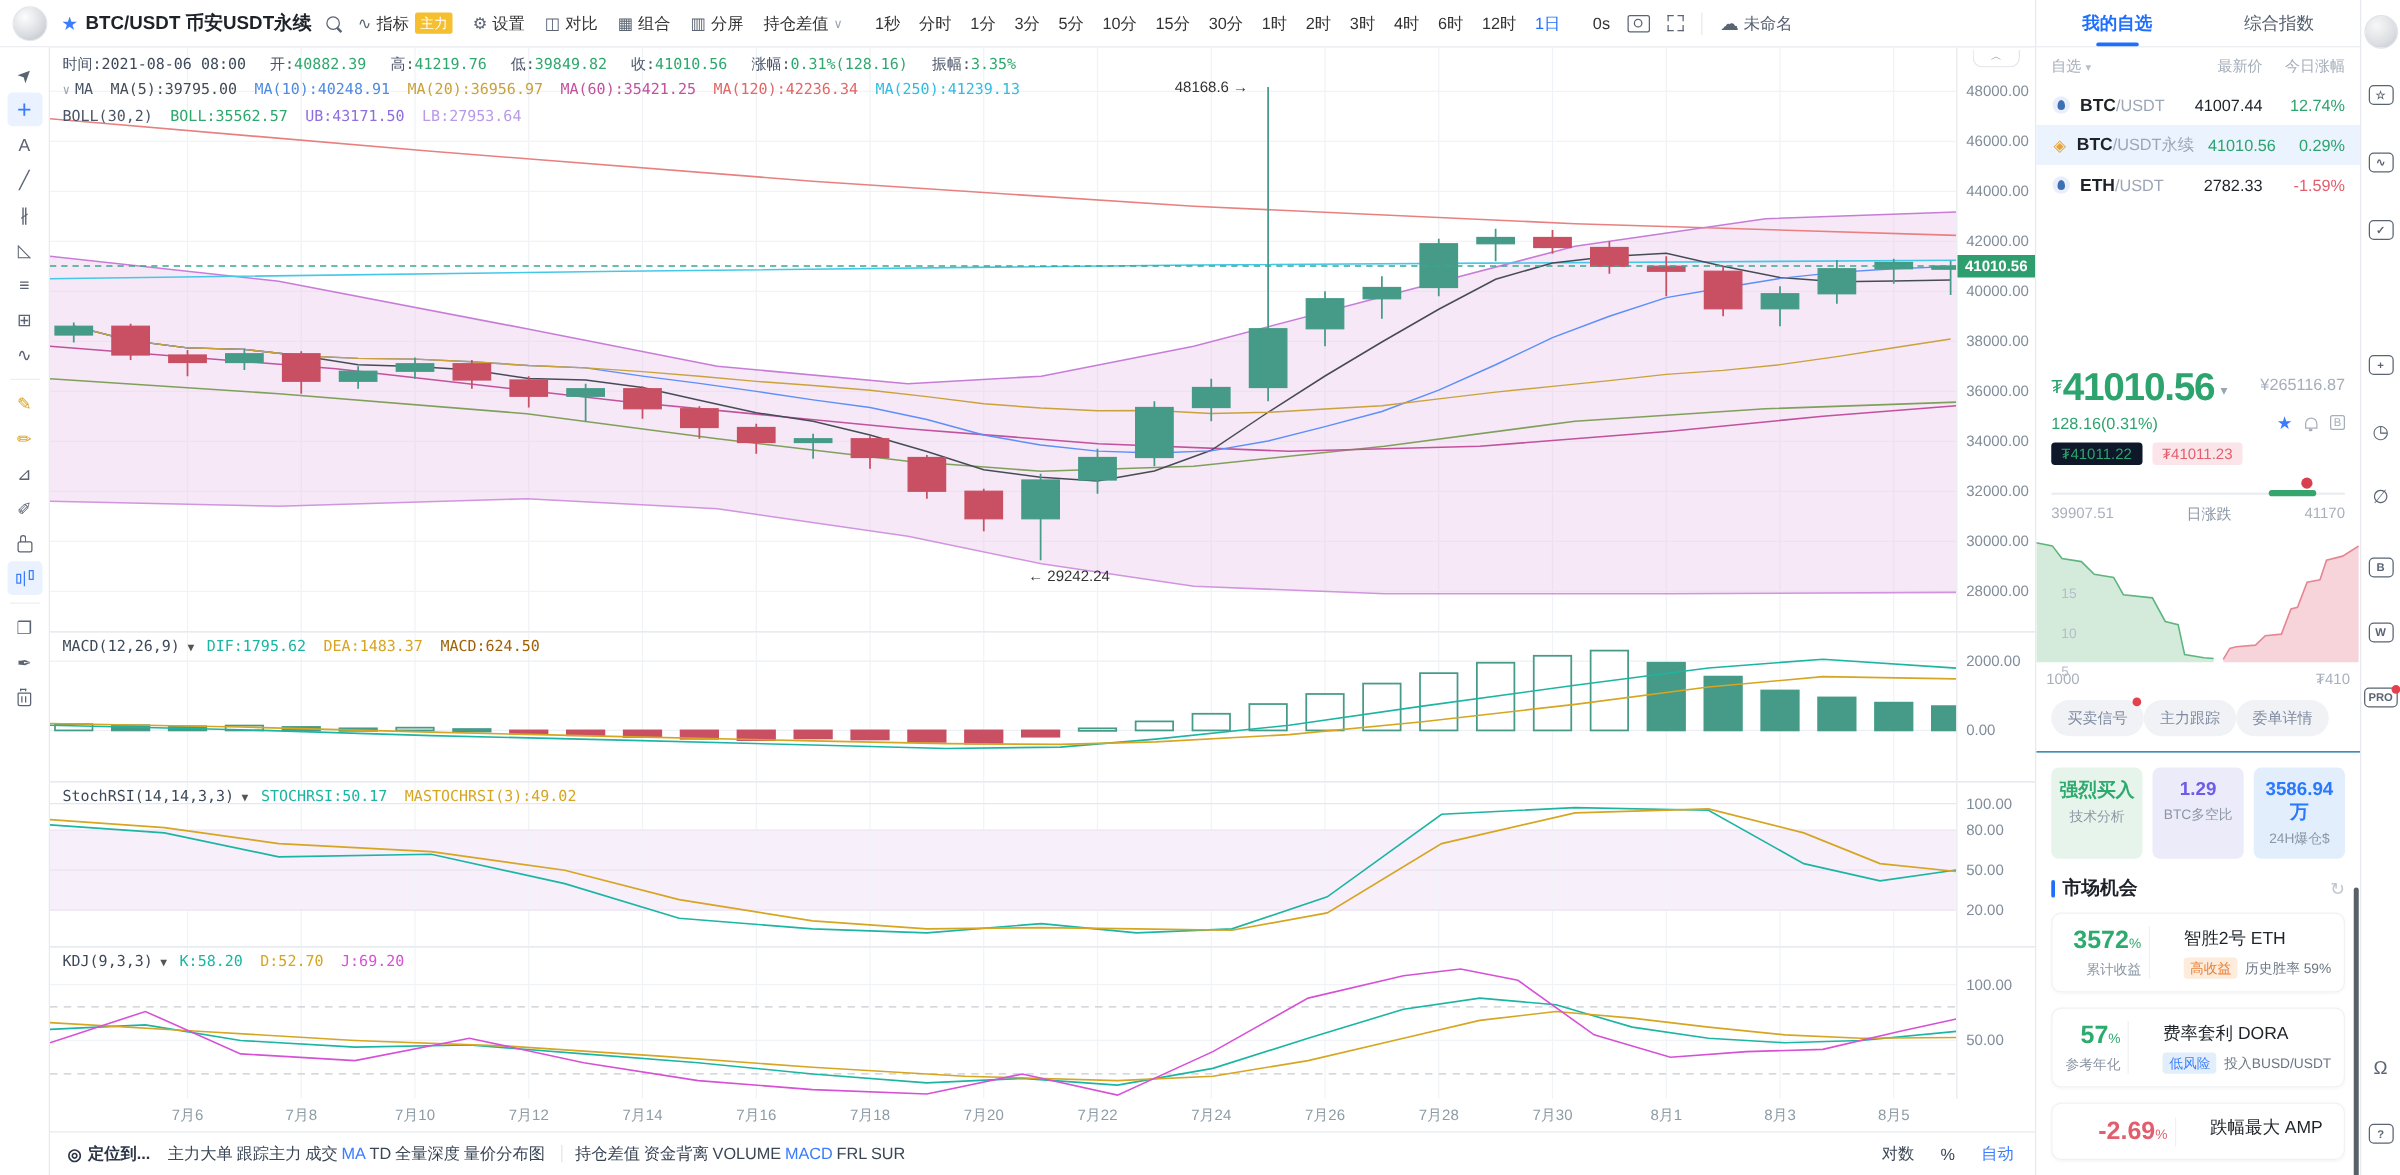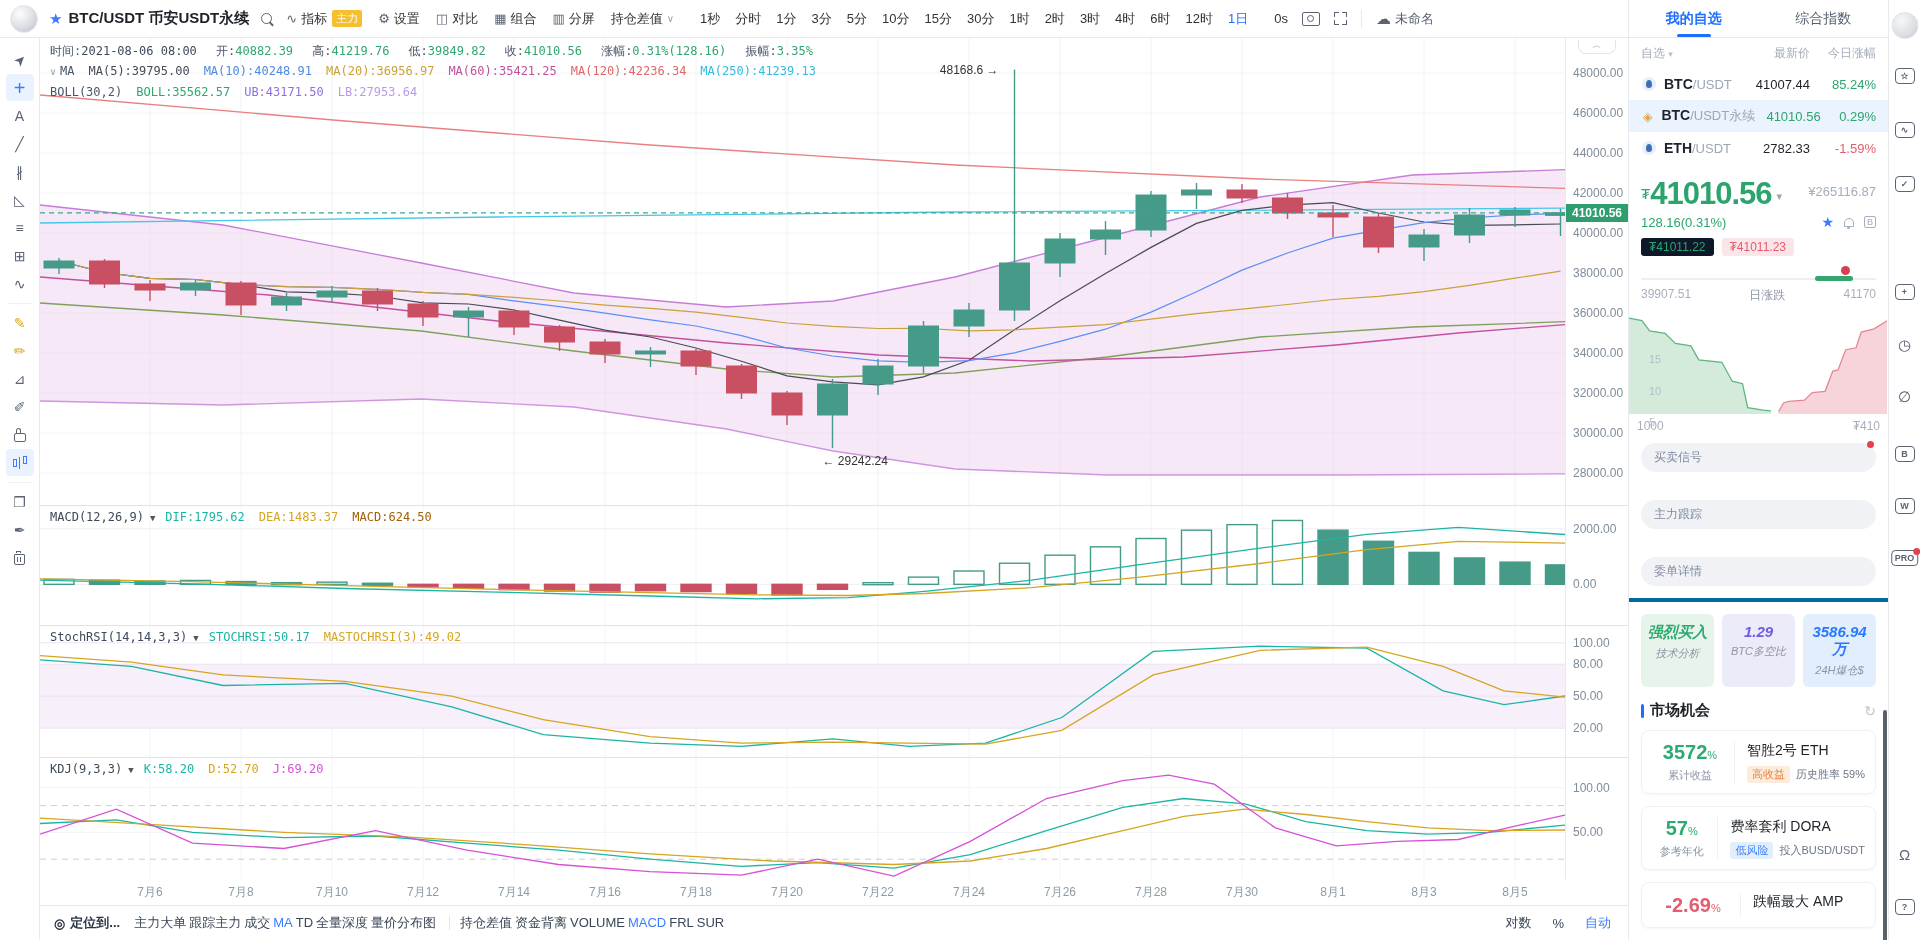--- a/index.html
+++ b/index.html
@@ -118,34 +118,34 @@
   .range-track{position:relative;height:14px;margin-top:10px;}
   .range-track .line{position:absolute;left:0;right:0;top:8px;height:2px;background:#ECEEF2;border-radius:2px;}
   .range-track .thumb{position:absolute;left:74%;top:6px;width:38px;height:5px;border-radius:3px;background:#35A56E;}
   .range-track .dot{position:absolute;left:85%;top:-4px;width:9px;height:9px;border-radius:50%;background:#D8404F;}
   .range-labels{display:flex;font-size:12px;color:#A8B0BC;margin-top:3px;}
   .range-labels .mid{flex:1;text-align:center;color:#8C96A5;}
   #depth-block{position:relative;margin:6px 0 0 0;padding:0 0 0 0;}
   .depth-tick{position:absolute;left:20px;font-size:11px;color:#B5BDC8;margin-top:40px;}
   .depth-x{display:flex;font-size:12px;color:#A8B0BC;padding:0 8px;margin-top:1px;}
   .depth-x .r{margin-left:auto;}
-  #btn-row{display:flex;gap:28px;padding:10px 12px 12px 12px;border-bottom:4px solid #0369a1;flex-direction:column;}
+  #btn-row{display:flex;gap:0;padding:10px 12px 12px 12px;border-bottom:1px solid #0369a1;}
   .pill{position:relative;background:#F1F2F6;border-radius:15px;padding:6px 13px;font-size:12px;color:#7E8AA0;white-space:nowrap;}
   .pill .rdot{position:absolute;right:2px;top:-2px;width:7px;height:7px;border-radius:50%;background:#E4414E;}
-  #stat-cards{display:flex;gap:8px;padding:12px;font-style:italic;}
+  #stat-cards{display:flex;gap:8px;padding:12px;}
   .stat-card{flex:1;border-radius:6px;padding:9px 4px;text-align:center;}
   .stat-card .v{font-size:15px;font-weight:bold;}
   .stat-card .s{font-size:11px;color:#8C96A5;margin-top:4px;}
   #market{padding:2px 12px 0 12px;position:relative;flex:1;}
   .mk-head{display:flex;align-items:center;margin-bottom:10px;}
   .mk-bar{width:3px;height:14px;background:#1E6FFF;border-radius:2px;margin-right:6px;}
   .mk-title{font-size:15px;font-weight:bold;color:#1E2329;flex:1;}
   .mk-refresh{color:#C0C6D0;font-size:14px;}
   .mk-card{border:1px solid #F0F1F4;border-radius:8px;box-shadow:0 1px 3px rgba(20,30,60,.04);padding:10px 10px;margin-bottom:12px;display:flex;align-items:center;}
-  .mk-left{width:82px;text-align:center;border-right:1px solid #F0F1F4;margin-right:12px;padding-right:6px;}
+  .mk-left{width:82px;text-align:right;border-right:1px solid #F0F1F4;margin-right:27px;padding-right:6px;}
   .mk-num{font-size:20px;font-weight:bold;}
   .mk-num small{font-size:11px;font-weight:normal;}
   .mk-numlab{font-size:11px;color:#8C96A5;margin-top:4px;}
   .mk-right .t{font-size:14px;color:#1E2329;margin-bottom:6px;white-space:nowrap;}
   .mk-tagrow{display:flex;align-items:center;gap:6px;font-size:11px;color:#6B7686;white-space:nowrap;}
   .mtag-orange{background:#FDEBDC;color:#E8833A;padding:1px 5px;border-radius:3px;}
   .mtag-blue{background:#E3EEFB;color:#3D7FFF;padding:1px 5px;border-radius:3px;}
   #side-scrollbar{position:absolute;right:1px;top:672px;width:4px;height:258px;background:#5A6068;border-radius:2px;}
   
   #right-strip{position:absolute;left:1888px;top:0;width:32px;height:940px;border-left:1px solid #E6E9ED;box-sizing:border-box;background:#fff;}
@@ -612,21 +612,21 @@
       <span class="c2">最新价</span>
       <span class="c3">今日涨幅</span>
     </div>
     <div id="coin-list">
         <div class="coin-row">
           <span class="coin-ic">
             <span class="coin-dot"></span>
           </span>
           <span class="coin-name"><b>BTC</b><span class="quote">/USDT</span></span>
           <span class="coin-price">41007.44</span>
-          <span class="coin-chg txt-g">85.24%</span>
+          <span class="coin-chg txt-g">12.74%</span>
         </div>
         <div class="coin-row active">
           <span class="coin-ic">
             <span class="coin-diamond">◈</span>
           </span>
           <span class="coin-name"><b>BTC</b><span class="quote">/USDT永续</span></span>
           <span class="coin-price txt-g">41010.56</span>
           <span class="coin-chg txt-g">0.29%</span>
         </div>
         <div class="coin-row">

